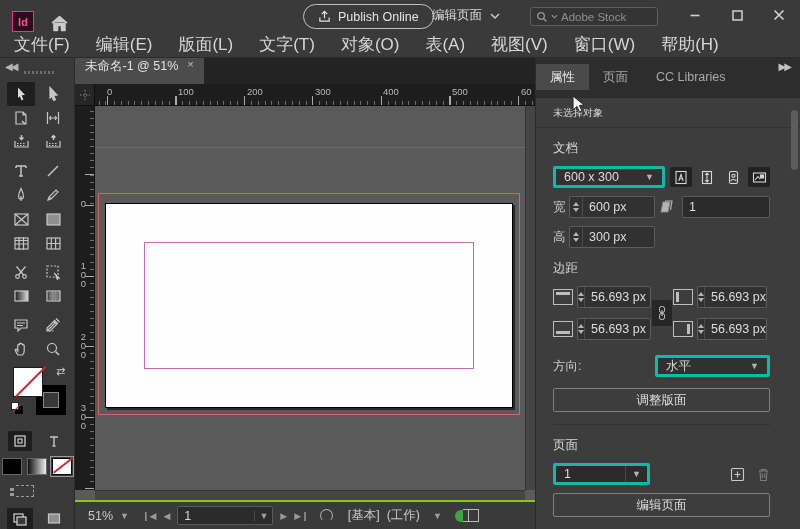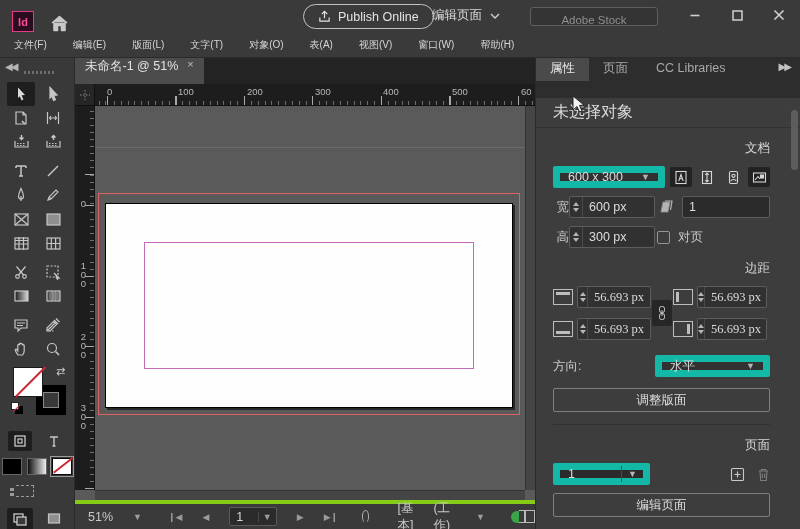--- a/index.html
+++ b/index.html
@@ -6,28 +6,28 @@
   html,body { width:800px; height:529px; }
   body { font-family:"Liberation Sans","DejaVu Sans",sans-serif; background:#393939; color:#cfcfcf; overflow:hidden; }
   #app { position:relative; width:800px; height:529px; background:#393939; font-size:12px; }
 
   
   .titlebar { position:absolute; left:0; top:0; width:800px; height:32px; background:#3a3a3a; display:flex; align-items:flex-end; }
   .id-logo { width:22px; height:21px; margin-left:12px; background:#2a0d1f; border:1px solid #e23a84; color:#ff4c98; font-weight:bold; font-size:11px; display:flex; align-items:center; justify-content:center; }
   .home-btn { margin-left:16px; display:flex; align-items:center; }
   .publish-btn { position:absolute; left:303px; top:4px; height:25px; padding:0 14px; border:1px solid #c2c2c2; border-radius:13px; display:flex; align-items:center; gap:7px; color:#e4e4e4; font-size:12.5px; background:transparent; }
   .workspace-switch { position:absolute; left:432px; top:7px; display:flex; align-items:center; gap:8px; color:#dcdcdc; font-size:12.5px; }
-  .stock-search { position:absolute; left:530px; top:7px; width:128px; height:19px; border:1px solid #5e5e5e; border-radius:3px; background:#343434; display:flex; align-items:center; padding:0 5px; gap:3px;flex-direction:column; }
+  .stock-search { position:absolute; left:530px; top:7px; width:128px; height:19px; border:1px solid #5e5e5e; border-radius:3px; background:#343434; display:flex; align-items:center; padding:0 5px; gap:3px; }
   .stock-search .ph { color:#8f8f8f; font-size:11.5px; }
   .win-controls { position:absolute; right:10px; top:5px; display:flex; gap:20px; }
   .win-btn { width:22px; height:20px; display:flex; align-items:center; justify-content:center; }
 
   
   .menubar { position:absolute; left:0; top:32px; width:800px; height:26px; background:#3a3a3a; border-bottom:1px solid #2a2a2a; display:flex; align-items:center; padding-left:14px; gap:26px; }
-  .menu-item { color:#d6d6d6; font-size:10px; white-space:nowrap; }
+  .menu-item { color:#d6d6d6; font-size:17px; white-space:nowrap; }
 
   
   .toolbar { position:absolute; left:0; top:58px; width:75px; height:471px; background:#393939; border-right:1px solid #2b2b2b; }
   .tb-head { height:24px; position:relative; }
   .collapse-ic { position:absolute; left:5px; top:3px; color:#b5b5b5; font-size:10px; letter-spacing:-2px; }
   .grip { position:absolute; left:24px; top:13px; width:30px; height:3px; background:repeating-linear-gradient(to right,#6e6e6e 0 2px,transparent 2px 4px); }
   .tools { display:grid; grid-template-columns:28px 28px; justify-content:center; column-gap:4px; row-gap:0; }
   .tool { width:28px; height:24px; display:flex; align-items:center; justify-content:center; border-radius:2px; }
   .tool.active { background:#1e1e1e; }
   .tgap { height:5px; grid-column:1 / span 2; }
@@ -79,52 +79,52 @@
     background-size:9px 100%,4px 100%; background-position:right 99px,right 99px; background-repeat:repeat-y; background-color:#1d1d1d; }
   .vruler span { position:absolute; left:3px; font-size:9.5px; color:#b8b8b8; writing-mode:vertical-rl; text-orientation:upright; letter-spacing:-2px; }
   .pasteboard { position:absolute; left:20px; top:22px; right:10px; bottom:10px; background:#5a5a5a; }
   .pb-line { position:absolute; left:0; right:0; top:41px; height:1px; background:#6a6a6a; }
   .bleed { position:absolute; left:3px; top:87px; width:422px; height:222px; border:1px solid #de6360; }
   .page { position:absolute; left:10px; top:97px; width:408px; height:205px; background:#fefefe; border:1px solid #000; box-shadow:2px 2px 0 rgba(0,0,0,.55); }
   .marginbox { position:absolute; left:38px; top:38px; width:330px; height:127px; border:1px solid #c06ab8; }
   .vscroll { position:absolute; right:0; top:22px; width:10px; bottom:10px; background:#454545; border-left:1px solid #333; }
   .hscroll { position:absolute; left:20px; right:10px; bottom:0; height:10px; background:#454545; border-top:1px solid #333; }
 
-  .statusbar { position:absolute; left:0; top:442px; width:460px; height:29px; background:#3a3a3a; border-top:4px solid #84cc16; display:flex; align-items:center; padding-left:13px; gap:20px; color:#c9c9c9; font-size:12.5px;justify-content:flex-end; }
+  .statusbar { position:absolute; left:0; top:442px; width:460px; height:29px; background:#3a3a3a; border-top:2px solid #84cc16; display:flex; align-items:center; padding-left:13px; gap:7px; color:#c9c9c9; font-size:12.5px; }
   .sb-chev { color:#9f9f9f; font-size:9px; }
   .nav-ic { color:#9a9a9a; font-size:9px; }
   .page-field { width:96px; height:19px; background:#2b2b2b; border:1px solid #5a5a5a; border-radius:2px; display:flex; align-items:center; }
   .page-field .val { flex:1; padding-left:6px; color:#d6d6d6; }
   .page-field .dd { width:18px; text-align:center; color:#9f9f9f; font-size:9px; border-left:1px solid #4a4a4a; }
   .preflight { width:13px; height:13px; border:1.5px solid #b0b0b0; border-radius:50%; border-bottom-color:transparent; margin-left:4px; }
   .greenbook { display:flex; align-items:center; margin-left:6px; }
   .greenbook .dot { width:8px; height:12px; background:#3ba648; border-radius:6px 0 0 6px; }
   .greenbook .bk { width:16px; height:13px; border:1.5px solid #b9b9b9; border-left:none; position:relative; }
   .greenbook .bk:after { content:""; position:absolute; left:5px; top:0; bottom:0; width:1.5px; background:#b9b9b9; }
 
   
   .rpanel { position:absolute; left:535px; top:58px; width:265px; height:471px; background:#3d3d3d; border-left:1px solid #2a2a2a; overflow:hidden; }
   .rp-head { height:40px; background:#2d2d2d; position:relative; }
   .rp-expand { position:absolute; right:10px; top:3px; color:#c2c2c2; font-size:10px; letter-spacing:-2px; }
-  .rp-tabs { position:absolute; left:0; bottom:17px; display:flex; height:26px; }
+  .rp-tabs { position:absolute; left:0; bottom:8px; display:flex; height:26px; }
   .rp-tab { padding:0 14px; display:flex; align-items:center; color:#a9a9a9; font-size:12.5px; white-space:nowrap; }
   .rp-tab.active { background:#4a4a4a; color:#e8e8e8; }
   .rp-body { position:relative; height:431px; }
-  .noselect { height:30px; display:flex; align-items:center; padding-left:17px; color:#dadada; font-size:16px; border-bottom:1px solid #323232; }
+  .noselect { height:30px; display:flex; align-items:center; padding-left:17px; color:#dadada; font-size:10px; border-bottom:1px solid #323232; }
   .rp-scrollthumb { position:absolute; right:2px; top:12px; width:7px; height:60px; background:#5d5d5d; border-radius:4px; }
-  .sec { padding:0 30px 0 17px;text-align:right; }
+  .sec { padding:0 30px 0 17px; }
   .sec-title { color:#d8d8d8; font-size:12.5px; margin:12px 0 9px; }
   .row { display:flex; align-items:center; margin-bottom:8px; }
   .field { display:flex; align-items:center; height:22px; background:#313131; border:1px solid #5c5c5c; border-radius:2px; overflow:hidden; }
   .stepper { width:13px; align-self:stretch; display:flex; flex-direction:column; align-items:center; justify-content:center; gap:2px; border-right:1px solid #4a4a4a; }
   .stepper i { width:0; height:0; border-left:3px solid transparent; border-right:3px solid transparent; }
   .stepper .up { border-bottom:4px solid #b5b5b5; }
   .stepper .dn { border-top:4px solid #b5b5b5; }
   .field .val { padding:0 6px; color:#dcdcdc; white-space:nowrap; font-size:12.5px; }
-  .select { display:flex; align-items:center; height:22px; background:#313131; border:7px solid #14b8a6; border-radius:2px; justify-content:space-between; }
+  .select { display:flex; align-items:center; height:22px; background:#313131; border:3px solid #14b8a6; border-radius:2px; justify-content:space-between; }
   .select .val { padding-left:8px; color:#dcdcdc; font-size:12.5px; white-space:nowrap; }
   .select .chev { padding-right:8px; color:#b5b5b5; font-size:9px; }
   .lbl { color:#cbcbcb; font-size:12.5px; }
   .icbtn { width:22px; height:20px; display:flex; align-items:center; justify-content:center; border-radius:2px; margin-left:4px; }
   .icbtn.active { background:#222; }
   .icbtn svg { stroke:#d6d6d6; fill:none; stroke-width:1.1; }
   .checkbox { width:13px; height:13px; border:1px solid #969696; border-radius:2px; background:transparent; }
   .chainbox { width:20px; height:26px; background:#262626; border-radius:2px; display:flex; align-items:center; justify-content:center; }
   .mgicon { width:20px; height:16px; border:1px solid #bdbdbd; position:relative; margin-right:4px; flex:none; }
   .mgicon i { position:absolute; background:#bdbdbd; }
@@ -523,30 +523,26 @@
         <div class="row">
           <span class="lbl" style="width:16px">高</span>
           <div class="field" style="width:86px">
             <span class="stepper">
                 <i class="up"></i>
                 <i class="dn"></i>
               </span>
             <span class="val">300 px</span>
           </div>
           <div style="flex:1"></div>
-          <div style="width:113px; display:flex; align-items:center; gap:8px;">
-            <span class="checkbox"></span>
-            <span class="lbl">对页</span>
-          </div>
         </div>
       </div>
 
       <div class="sec">
         <div class="sec-title">边距</div>
-        <div style="display:flex; align-items:center;font-family:Liberation Serif, serif;">
+        <div style="display:flex; align-items:center;">
           <div style="display:flex; flex-direction:column; gap:10px;">
             <div style="display:flex; align-items:center;">
               <div class="mgicon">
                   <i style="left:2px;right:2px;top:2px;height:3px"></i>
                 </div>
               <div class="field" style="width:74px">
                   <span class="stepper">
                     <i class="up"></i>
                     <i class="dn"></i>
                   </span>

